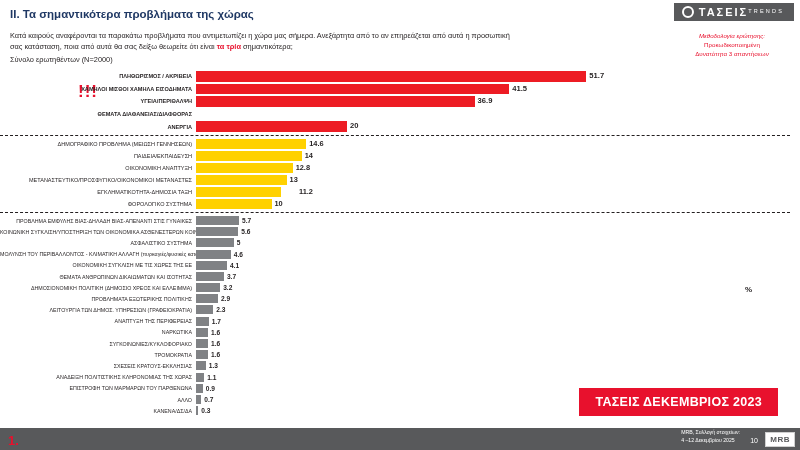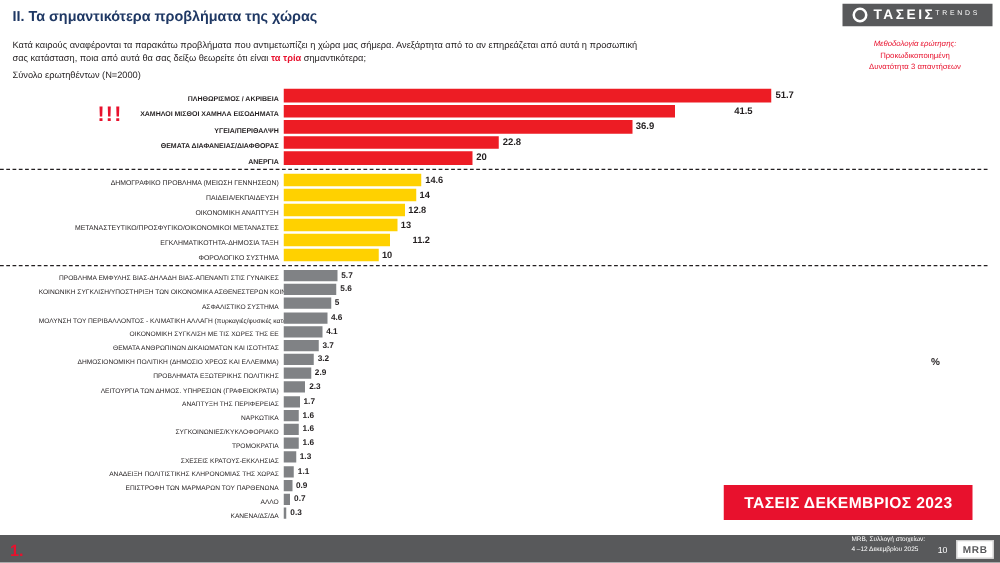--- a/index.html
+++ b/index.html
@@ -48,21 +48,21 @@
   }
   .methodo .m1 { font-style:italic; }
 
   .bangs {
     position:absolute; left:78px; top:82px;
     color:#e8112d; font-weight:bold; font-size:17px; letter-spacing:1px;
   }
 
   
   .chart { position:absolute; left:0; top:70px; width:800px; }
-  .row { display:flex; align-items:flex-end; height:11.2px;padding-left:31px; }
+  .row { display:flex; align-items:center; height:11.2px; }
   .row .lbl {
     width:196px; text-align:right; padding-right:4px;
     font-size:5.3px; color:#231f20; white-space:nowrap; overflow:hidden;
   }
   .row .barwrap { position:relative; flex:1; height:100%; }
   .row .bar {
     height:9px; margin-top:1px;
     display:block;
   }
   .row .val {
@@ -156,36 +156,32 @@
           <div class="lbl">ΠΛΗΘΩΡΙΣΜΟΣ / ΑΚΡΙΒΕΙΑ</div>
           <div class="barwrap">
             <div class="bar" style="width: 390.335px; background: rgb(237, 28, 36);"></div>
             <div class="val" style="left: 393.335px;">51.7</div>
           </div>
         </div>
         <div class="row big">
           <div class="lbl">ΧΑΜΗΛΟΙ ΜΙΣΘΟΙ ΧΑΜΗΛΑ ΕΙΣΟΔΗΜΑΤΑ</div>
           <div class="barwrap">
             <div class="bar" style="width: 313.325px; background: rgb(237, 28, 36);"></div>
-            <div class="val" style="left: 316.325px; margin-left: 44px;">41.5</div>
+            <div class="val" style="left: 316.325px;">41.5</div>
           </div>
         </div>
         <div class="row big">
           <div class="lbl">ΥΓΕΙΑ/ΠΕΡΙΘΑΛΨΗ</div>
           <div class="barwrap">
             <div class="bar" style="width: 278.595px; background: rgb(237, 28, 36);"></div>
             <div class="val" style="left: 281.595px;">36.9</div>
           </div>
         </div>
         <div class="row big">
           <div class="lbl">ΘΕΜΑΤΑ ΔΙΑΦΑΝΕΙΑΣ/ΔΙΑΦΘΟΡΑΣ</div>
-          <div class="barwrap">
-            <div class="bar" style="width: 172.14px; background: rgb(237, 28, 36);"></div>
-            <div class="val" style="left: 175.14px;">22.8</div>
-          </div>
         </div>
         <div class="row big">
           <div class="lbl">ΑΝΕΡΓΙΑ</div>
           <div class="barwrap">
             <div class="bar" style="width: 151px; background: rgb(237, 28, 36);"></div>
             <div class="val" style="left: 154px;">20</div>
           </div>
         </div>
         <div class="divider"></div>
         <div class="row mid">

